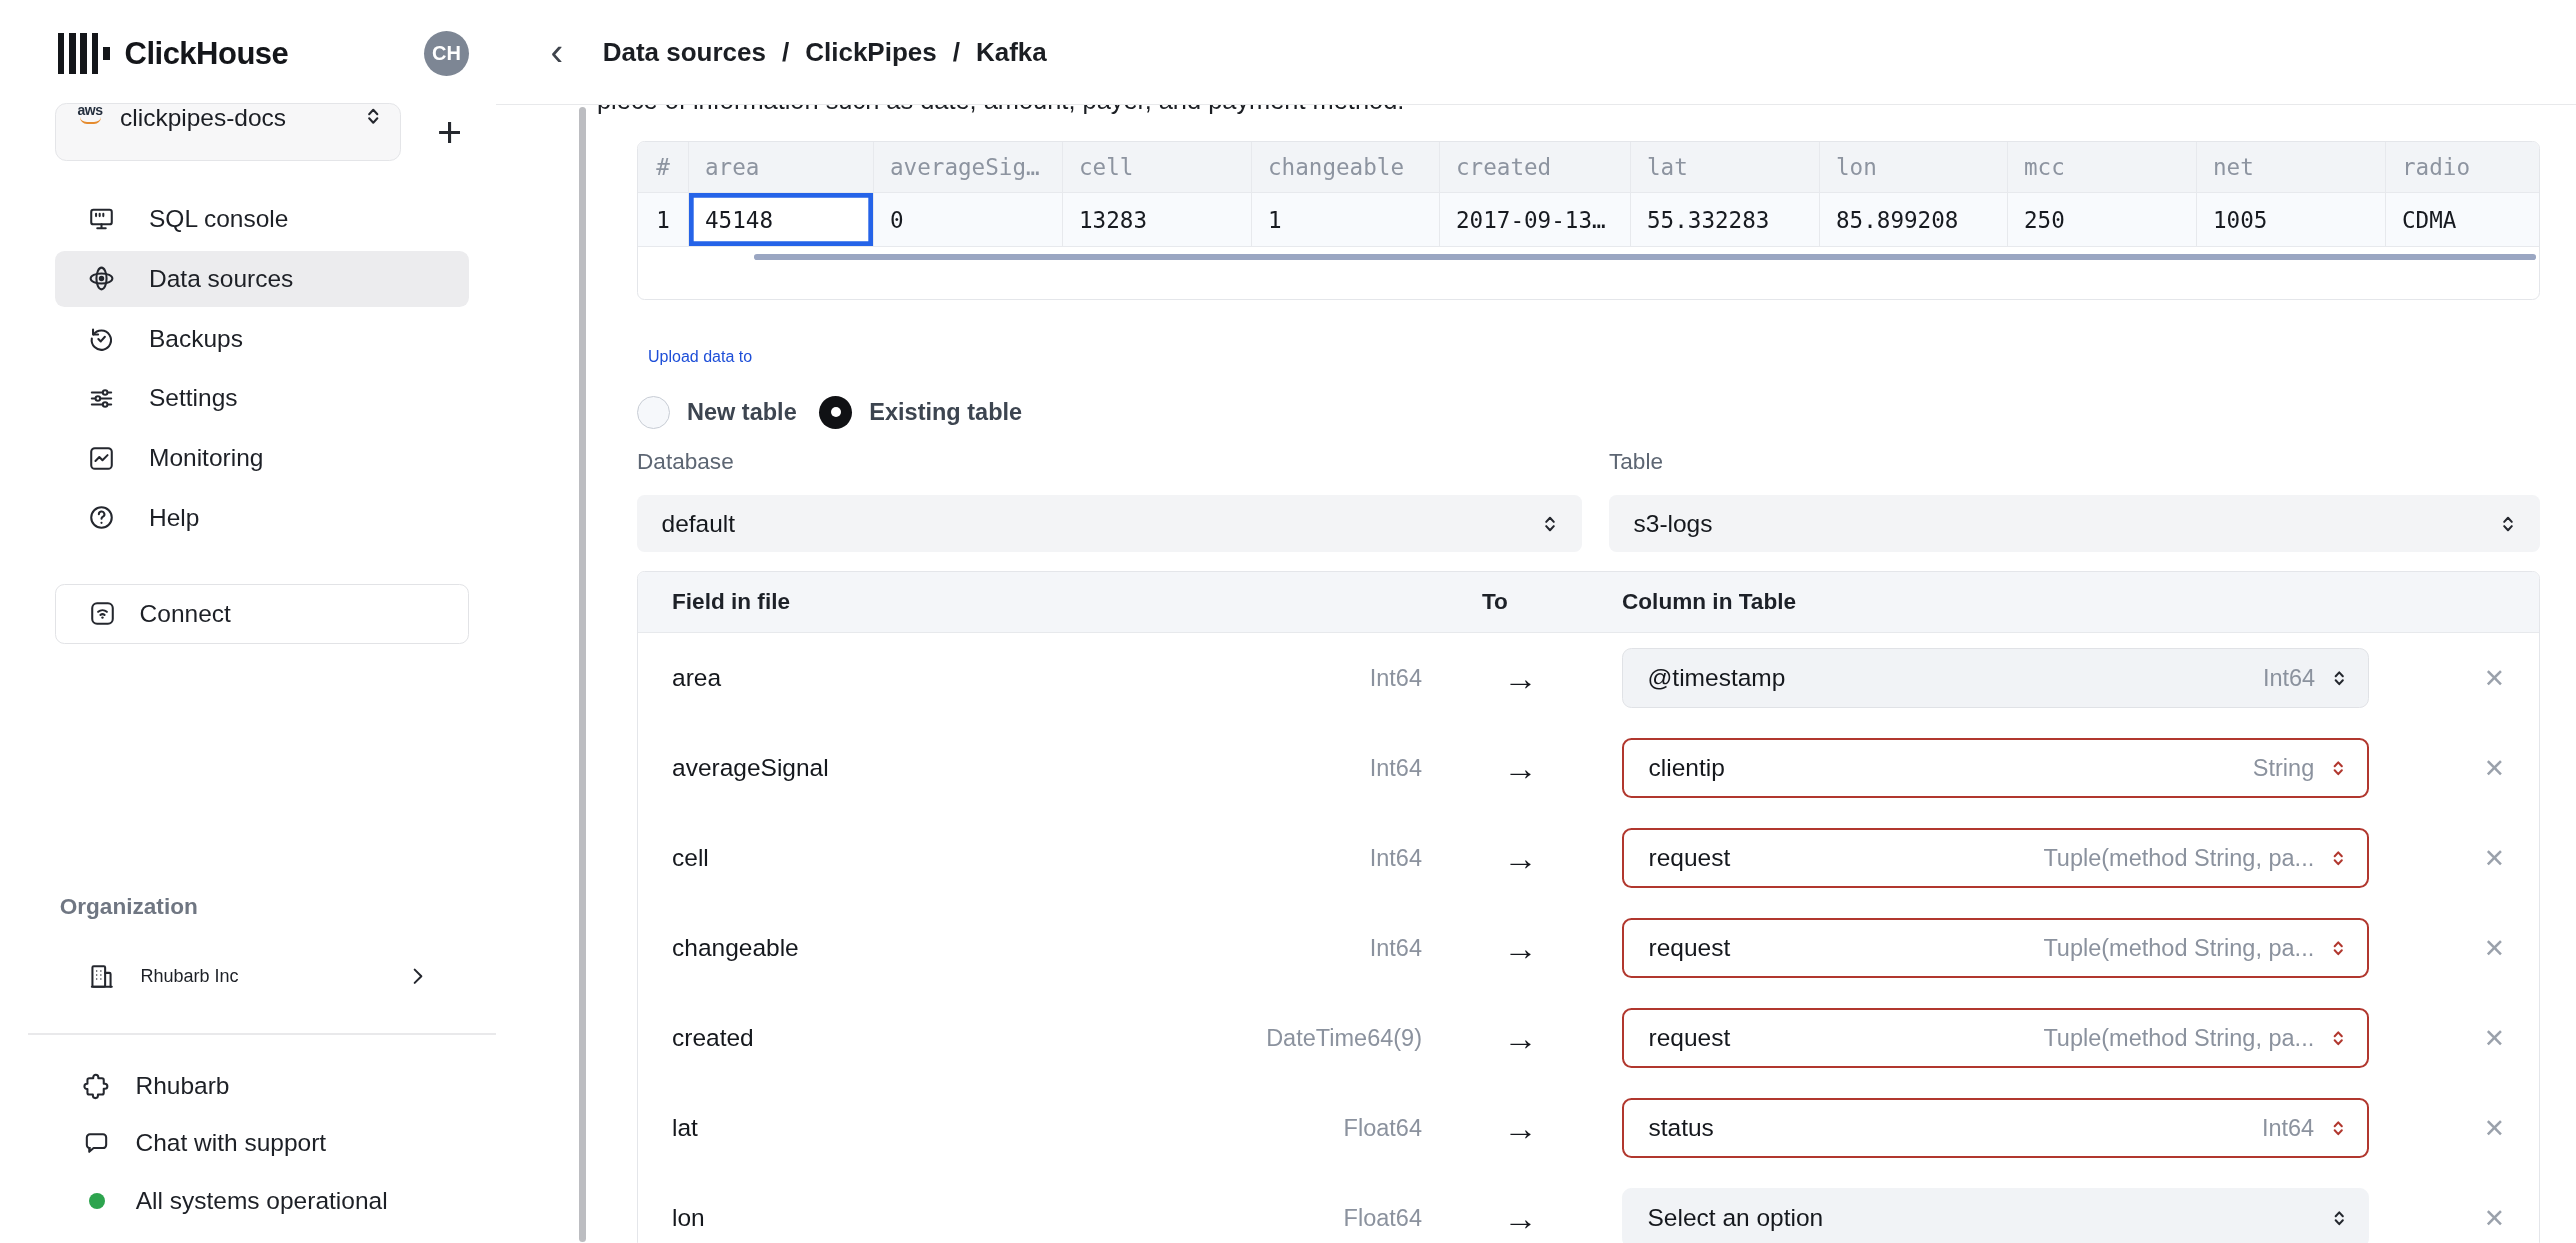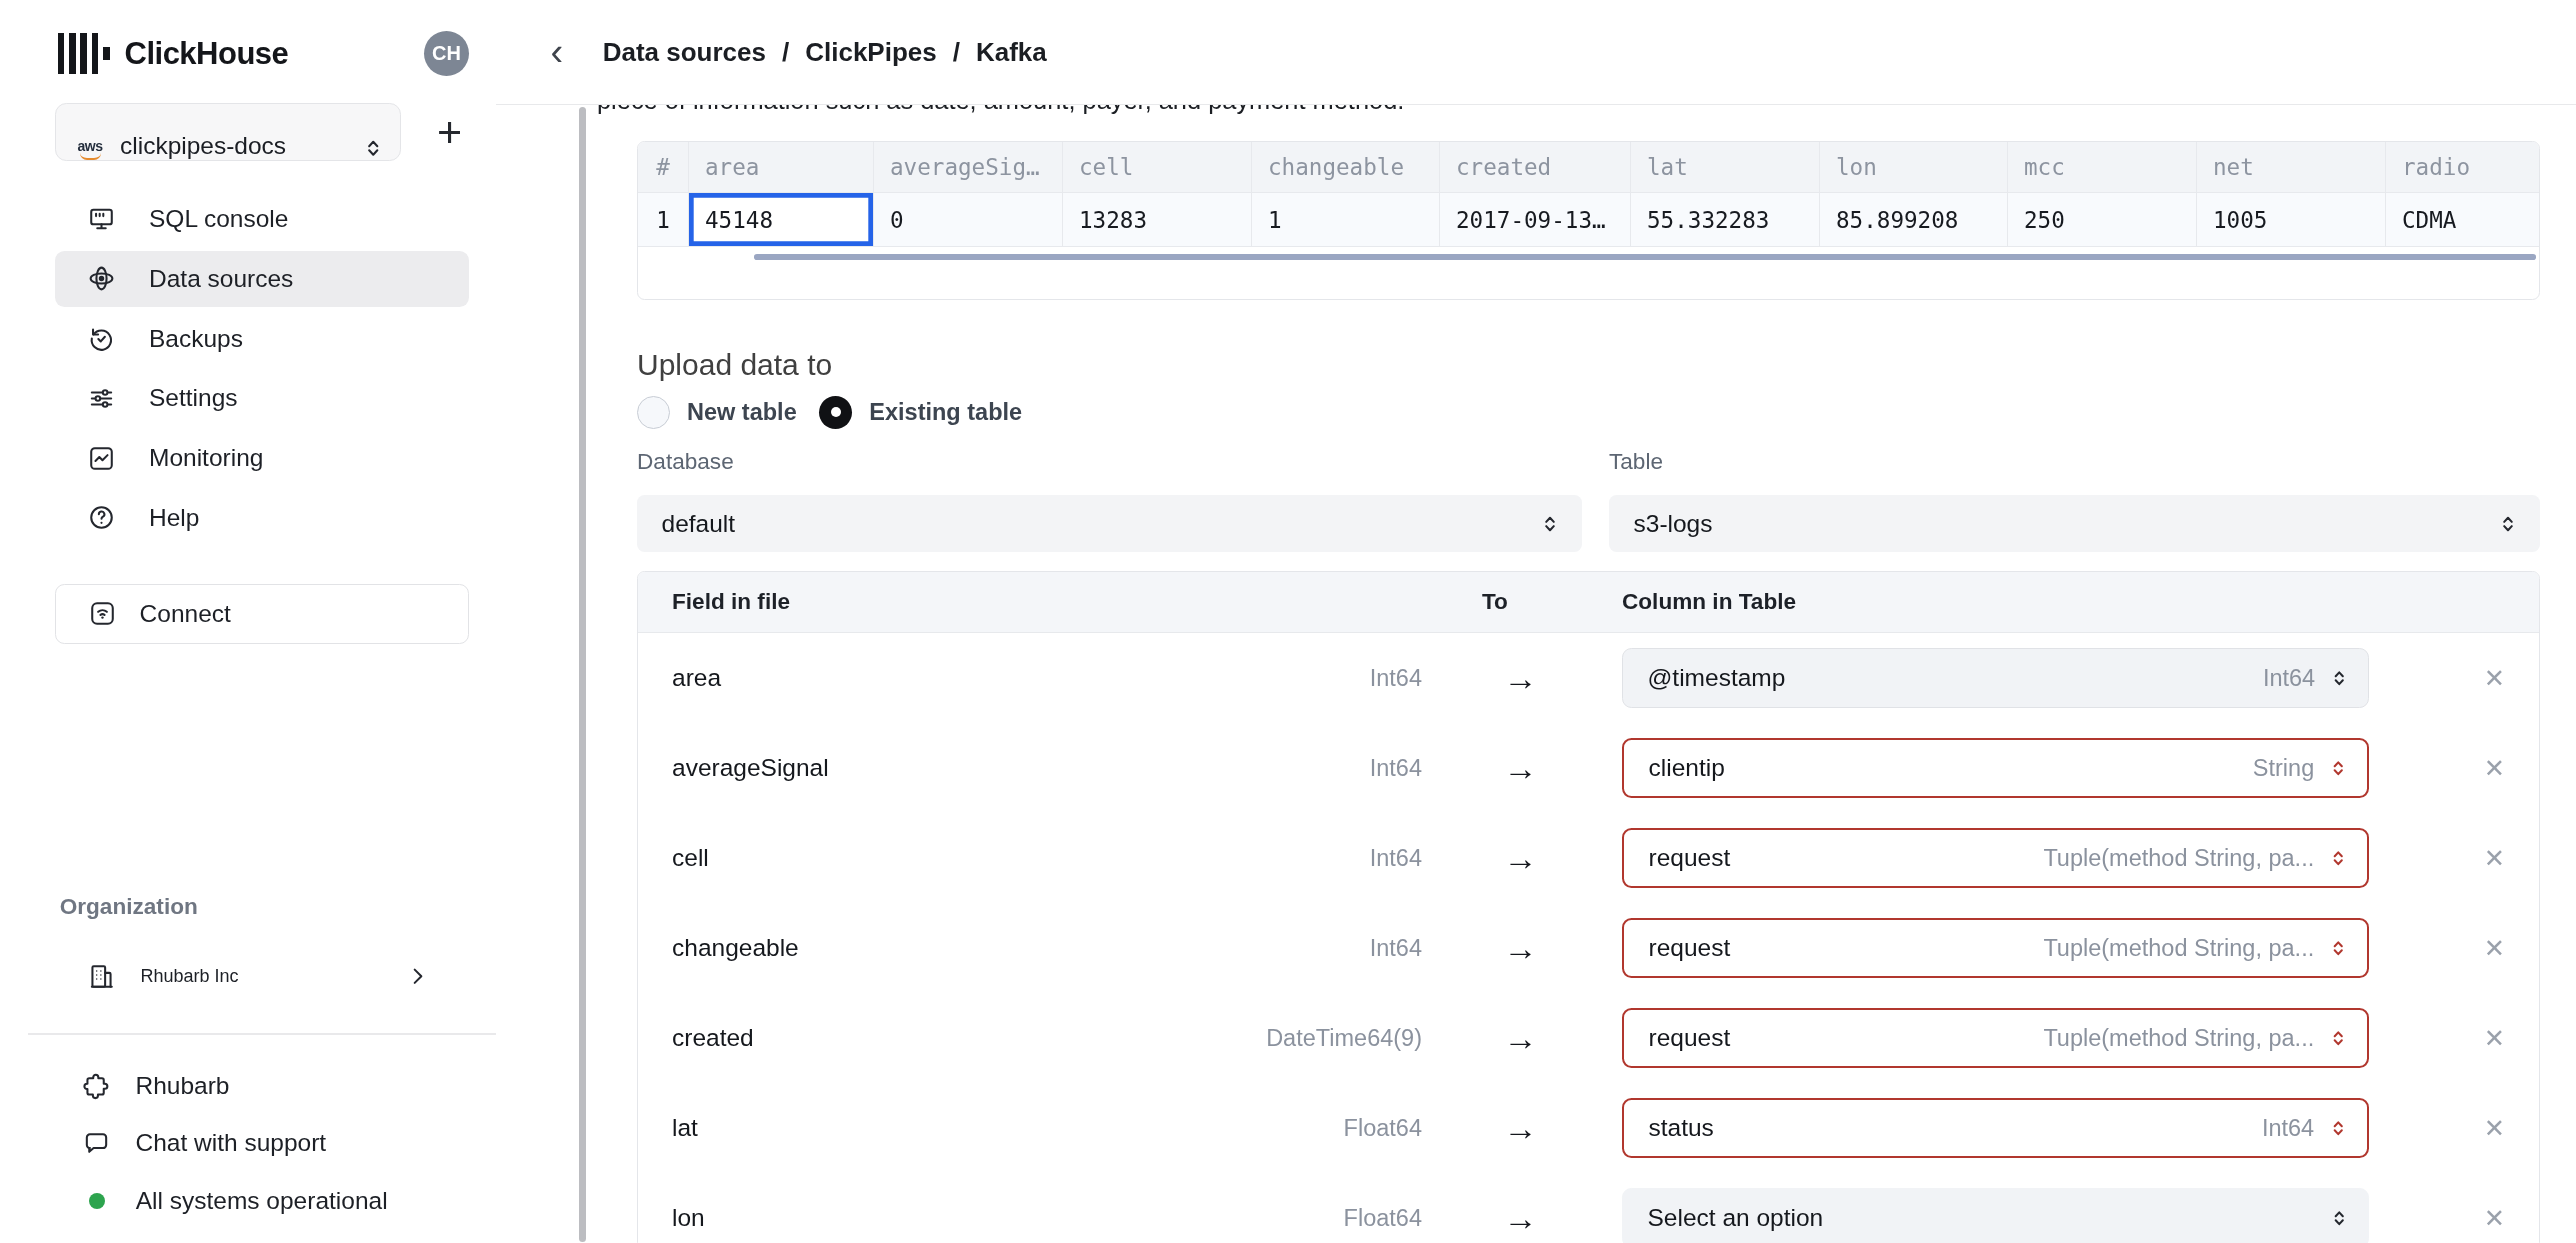--- a/index.html
+++ b/index.html
@@ -15,21 +15,21 @@
   }
   .logo-row { display:flex; align-items:center; height:47px; }
   .ch-logo { display:flex; align-items:center; gap:4.7px; height:41px; margin-left:2.8px; }
   .ch-logo .bar { width:6.6px; height:41px; background:#14161a; }
   .ch-logo .bar.short { height:12.2px; align-self:center; }
   .logo-text { font-size:31px; font-weight:700; letter-spacing:-0.5px; color:#14161a; margin-left:15px; }
   .avatar { margin-left:auto; width:45px; height:45px; border-radius:50%; background:#7d8694;
     color:#fff; font-size:20px; font-weight:700; display:flex; align-items:center; justify-content:center; }
   .service-row { display:flex; align-items:center; margin-top:26px; }
   .service-selector {
-    display:flex; align-items:flex-end; width:346px; height:58px; padding:0 15px 0 17px;
+    display:flex; align-items:flex-start; width:346px; height:58px; padding:0 15px 0 17px;
     background:#f7f7f8; border:1.9px solid #e4e5e8; border-radius:11.3px; cursor:pointer;
   }
   .aws-mark { display:flex; flex-direction:column; align-items:center; width:34px; }
   .aws-mark .aws-t { font-size:14px; font-weight:700; color:#252f3e; line-height:13px; letter-spacing:-0.5px; }
   .aws-mark .aws-s { width:21px; height:6.6px; border-bottom:2.4px solid #e58b2e; border-radius:0 0 10.3px 10.3px; }
   .service-name { font-size:24.5px; font-weight:500; color:#1a1d23; margin-left:13px; }
   .service-selector svg { margin-left:auto; }
   .plus-btn { margin-left:36px; background:none; border:none; font-size:43px; font-weight:300;
     color:#25282e; line-height:43px; cursor:pointer; }
   .nav { margin-top:30px; display:flex; flex-direction:column; gap:3.8px; }
@@ -70,21 +70,21 @@
     display:flex; align-items:center; padding-left:16px; border-right:1.9px solid #e7e9ed;
     white-space:nowrap; overflow:hidden; }
   .pcell:last-child { border-right:none; }
   .phead .pcell { background:#f2f4f7; color:#8d94a0; border-bottom:1.9px solid #e7e9ed; }
   .prow .pcell { background:#f8fafd; color:#171a20; height:54px; border-bottom:1.9px solid #e7e9ed; }
   .pcell.cnum { justify-content:center; padding-left:0; }
   .prow .pcell.selcell { background:#fff; box-shadow:inset 0 0 0 4.7px #2563e8; }
   .hscroll { position:absolute; left:116px; top:112px; width:1782px; height:5.6px;
     background:#9aa6c2; border-radius:2.8px; }
   
-  .upload-label { position:absolute; left:141px; top:243px; font-size:30px; color:#404040; }
+  .upload-label { position:absolute; left:152px; top:243px; font-size:16px; color:#1d4ed8; }
   .radio-row { position:absolute; left:141px; top:290px; height:34px; display:flex; align-items:center; }
   .radio { width:33px; height:33px; border-radius:50%; cursor:pointer; }
   .radio.off { background:#f6f8fb; border:1.9px solid #c8cdd5; }
   .radio.on { background:#101114; position:relative; }
   .radio.on::after { content:""; position:absolute; left:11.3px; top:11.3px; width:10.3px; height:10.3px;
     border-radius:50%; background:#fff; }
   .radio-label { font-size:23.5px; font-weight:600; color:#3d4550; margin-left:17px; cursor:pointer; }
   .radio-label.gap { margin-right:22.6px; }
   .field-label { position:absolute; top:344px; font-size:22.6px; color:#5d6673; }
   .bigselect { position:absolute; top:390px; height:57px; background:#f3f4f6; border-radius:7.5px;

